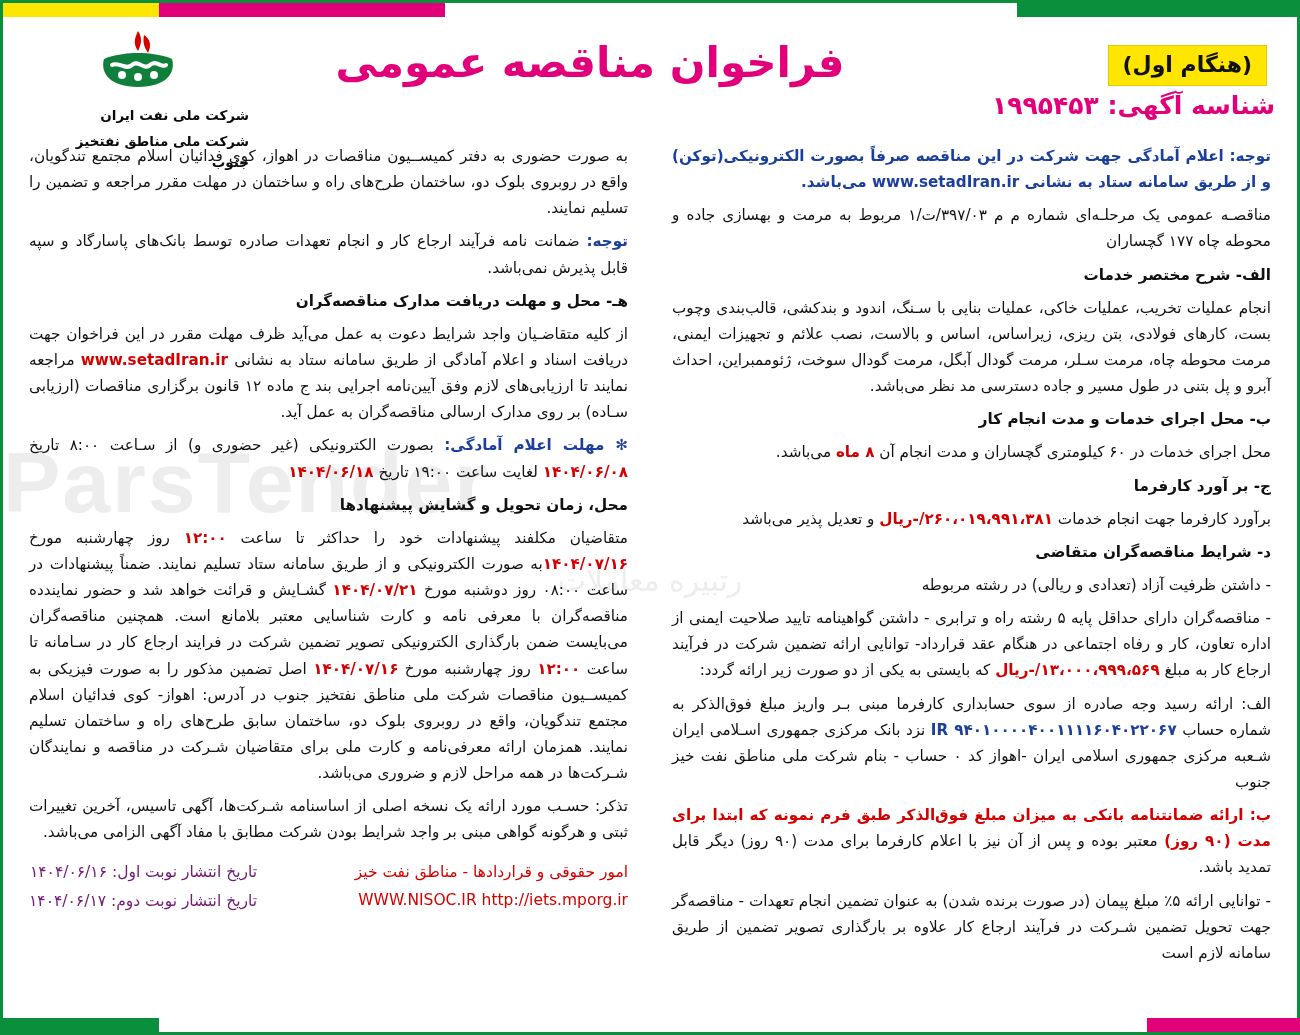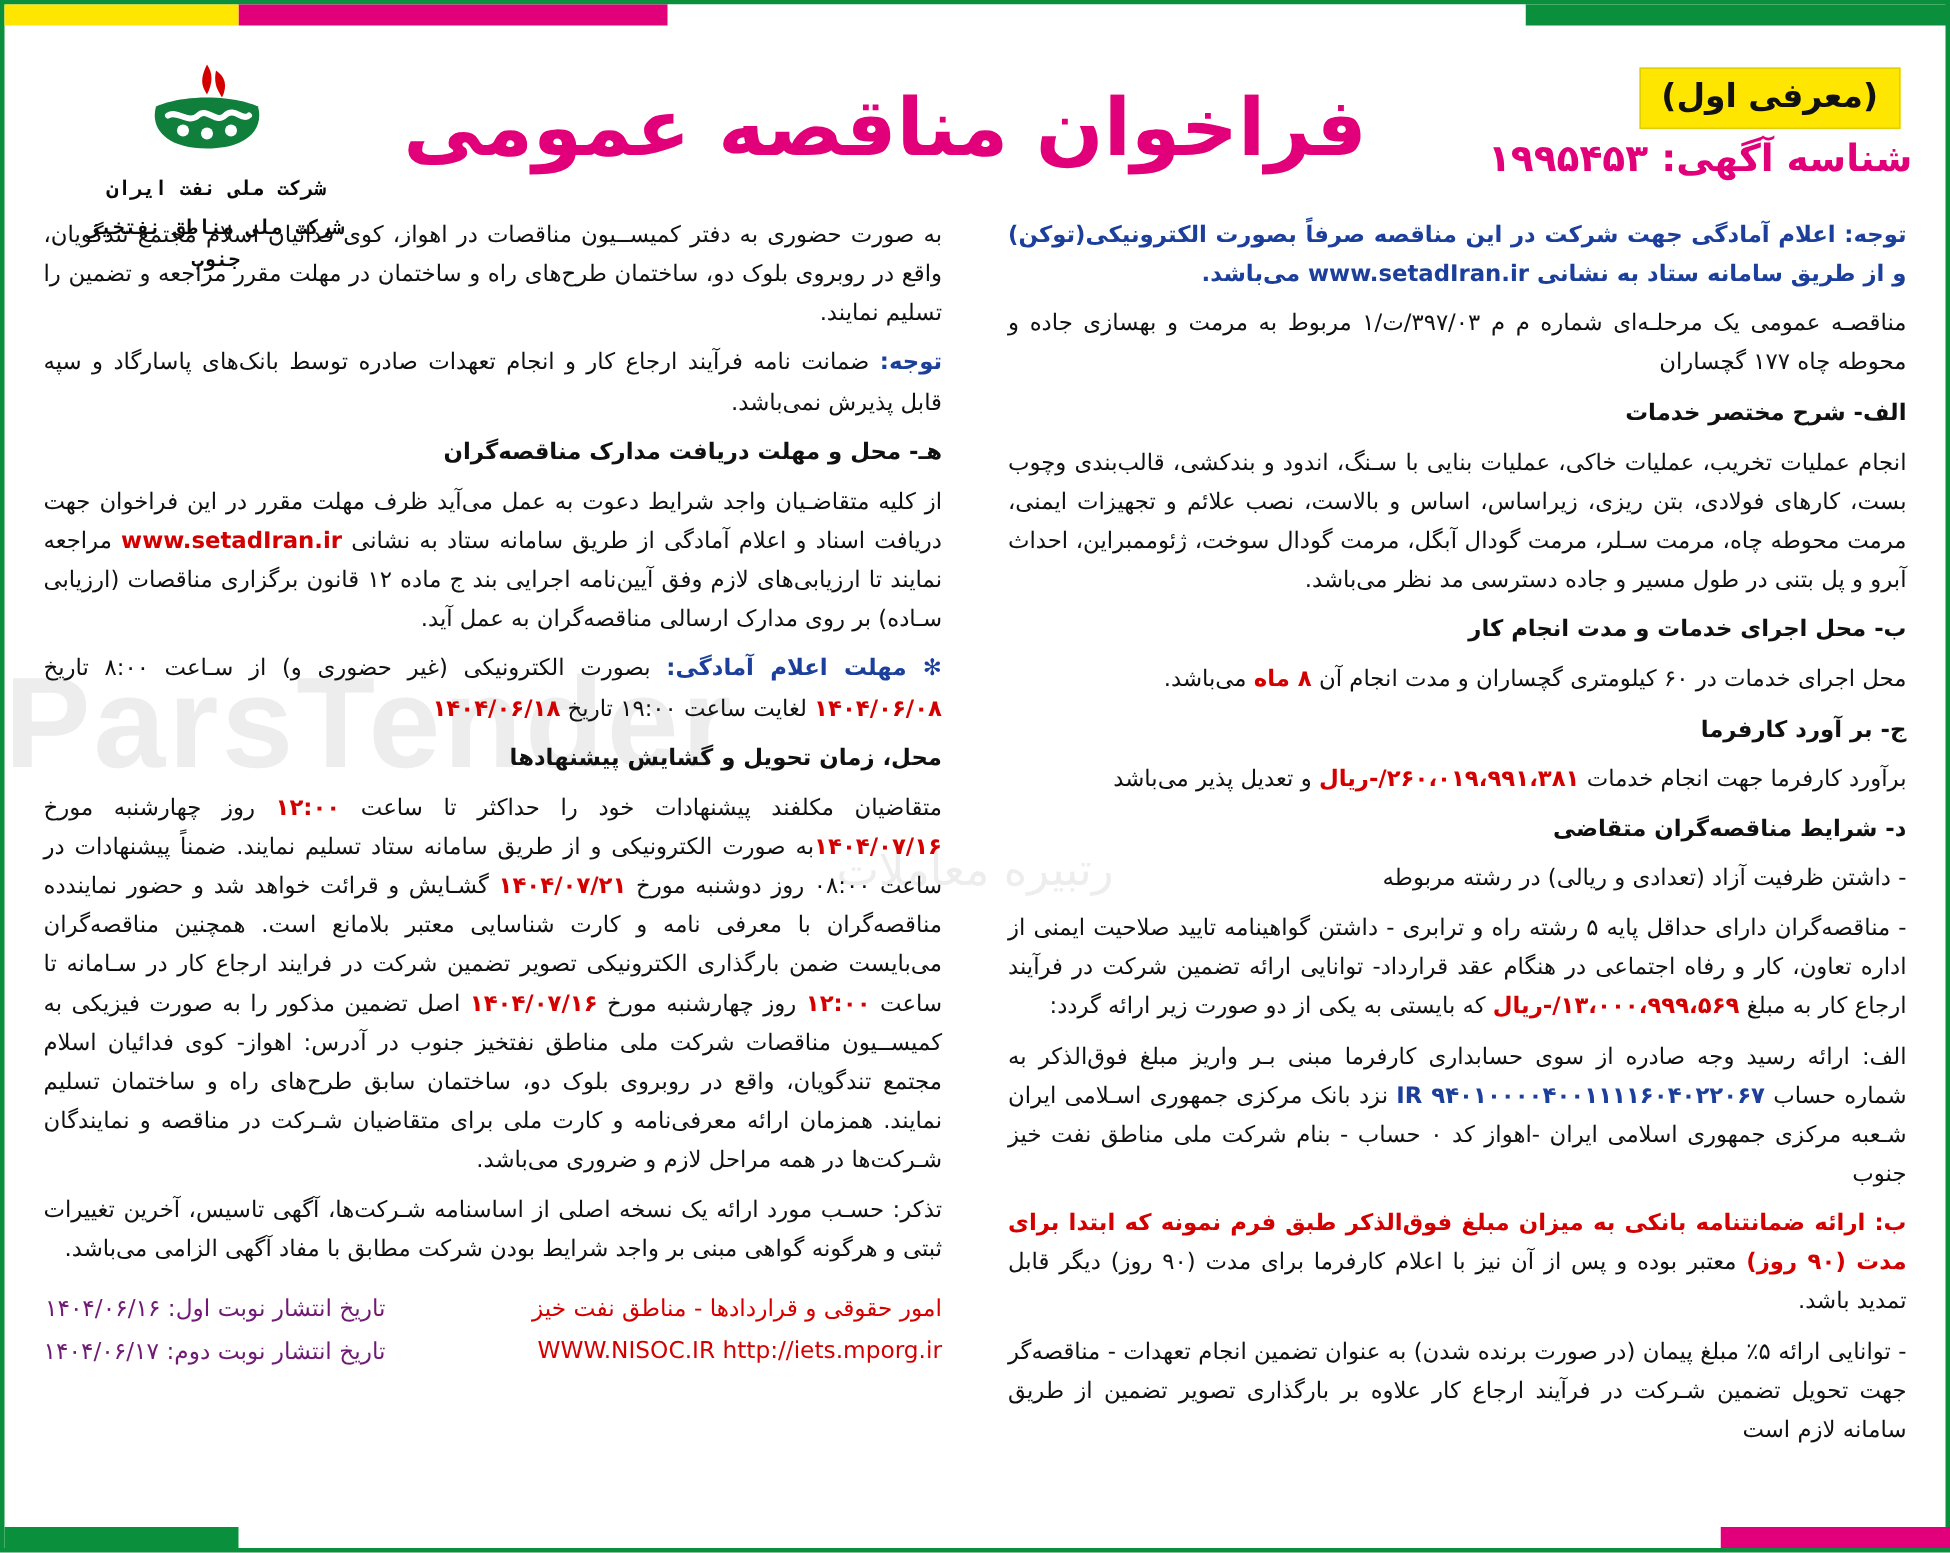--- a/index.html
+++ b/index.html
@@ -63,30 +63,30 @@
     border:1px solid #e0cf00;
   }
   .ident{
     position:absolute;top:88px;right:22px;
     color:#e2007a;
     font-weight:bold;
     font-size:25px;
     direction:rtl;
   }
   .maintitle{
-    position:absolute;top:52px;right:0;left:0;
+    position:absolute;top:35px;right:0;left:0;
     text-align:center;
     color:#e2007a;
     font-weight:bold;
-    font-size:53px;
+    font-size:42px;
     padding-right:120px;
   }
   .logo{
-    position:absolute;top:38px;left:36px;
-    width:210px;text-align:center;font-family:Liberation Mono, monospace;
+    position:absolute;top:26px;left:36px;
+    width:210px;
   }
   .logo .mark{width:80px;height:72px;margin:0 auto;position:relative;}
   .logo .lname{
     font-size:13.5px;color:#0a0a0a;line-height:1.6;margin-top:4px;
     font-weight:bold;
   }
 
   
   .cols{
     position:relative;
@@ -122,21 +122,21 @@
     <div style="width:22%;background:#0a8f3c"></div>
     <div style="width:44%;background:#ffffff"></div>
     <div style="width:22%;background:#e2007a"></div>
     <div style="width:12%;background:#ffe600"></div>
   </div>
 
   <div class="watermark">ParsTender</div>
   <div class="watermark2">رتبیره معاملات</div>
 
   <div class="header">
-    <div class="badge">(معرفی اول)</div>
+    <div class="badge">(هنگام اول)</div>
     <div class="ident">شناسه آگهی: ۱۹۹۵۴۵۳</div>
     <div class="maintitle">فراخوان مناقصه عمومی</div>
 
     <div class="logo">
       <div class="mark">
         <svg width="92" height="76" viewBox="0 0 92 76" xmlns="http://www.w3.org/2000/svg">
           <path d="M46 2 C40 14 44 18 46 22 C50 14 50 8 46 2 Z" fill="#d40000"></path>
           <path d="M52 6 C50 16 54 20 56 24 C60 16 58 10 52 6 Z" fill="#d40000"></path>
           <path d="M12 30 C12 30 24 24 46 24 C68 24 80 30 80 30 C84 44 74 58 46 58 C18 58 8 44 12 30 Z" fill="#0f7f3b"></path>
           <path d="M20 36 C26 32 34 42 40 36 C46 30 52 42 58 36 C64 30 70 40 74 36" stroke="#ffffff" stroke-width="4" fill="none" stroke-linecap="round"></path>

